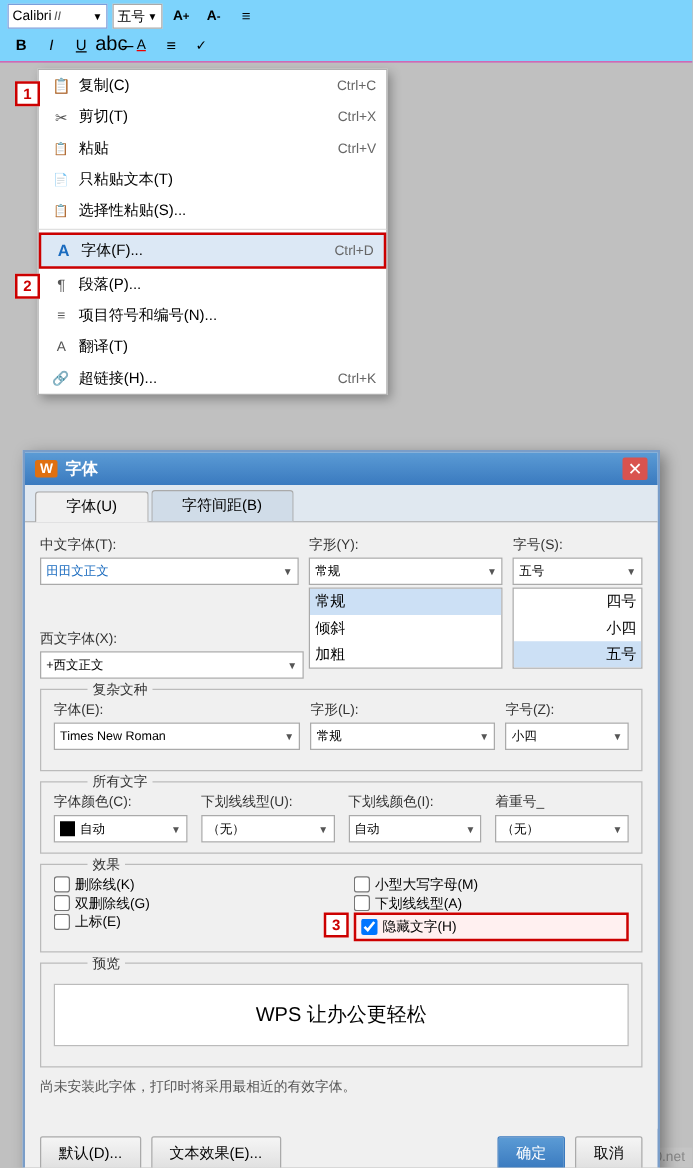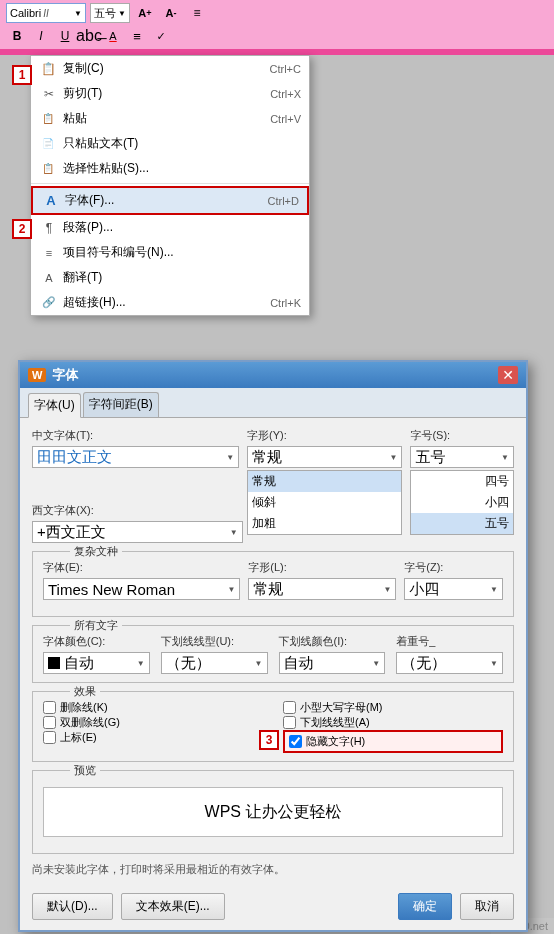--- a/index.html
+++ b/index.html
@@ -8,22 +8,22 @@
       font-size: 12px;
       background: #c0c0c0;
       width: 554px;
       min-height: 934px;
       position: relative;
       overflow: hidden;
     }
 
     
     .toolbar-area {
-      background: #f9a8d4;
-      border-bottom: 6px solid #ec4899;
+      background: #7dd3fc;
+      border-bottom: 1px solid #ec4899;
       padding: 3px 6px;
     }
     .toolbar-row1 {
       display: flex;
       align-items: center;
       gap: 4px;
       margin-bottom: 3px;
     }
     .font-name-box {
       border: 1px solid #7b9edb;
@@ -157,21 +157,21 @@
       border-radius: 2px;
     }
     .dialog-tabs {
       display: flex;
       border-bottom: 1px solid #aaa;
       background: #e0e8f0;
       padding: 4px 8px 0 8px;
       gap: 2px;
     }
     .dialog-tab {
-      padding: 3px 5px;
+      padding: 3px 24px;
       border: 1px solid #aaa;
       background: #d0dce8;
       cursor: pointer;
       font-size: 12px;
       border-bottom: none;
       border-radius: 3px 3px 0 0;
     }
     .dialog-tab.active {
       background: #f0f0f0;
       border-bottom: 1px solid #f0f0f0;
@@ -267,21 +267,21 @@
       min-height: 50px;
       margin: 8px 0;
       display: flex;
       align-items: center;
       justify-content: center;
       font-size: 16px;
     }
     .preview-note {
       font-size: 11px;
       color: #555;
-      margin-bottom: 0;
+      margin-bottom: 16px;
     }
 
     
     .dialog-footer {
       display: flex;
       justify-content: flex-end;
       gap: 8px;
       padding: 6px 12px 10px;
       align-items: center;
     }
@@ -330,21 +330,21 @@
     ::-webkit-scrollbar-thumb { background: #aaa; }
 
     .select-dropdown {
       width: 100%;
       height: 22px;
       border: 1px solid #aaa;
       background: white;
       display: flex;
       align-items: center;
       padding: 0 4px;
-      font-size: 15px;
+      font-size: 10px;
       position: relative;
       cursor: pointer;
     }
     .select-dropdown::after {
       content: '▼';
       position: absolute;
       right: 4px;
       font-size: 8px;
       color: #555;
     }

